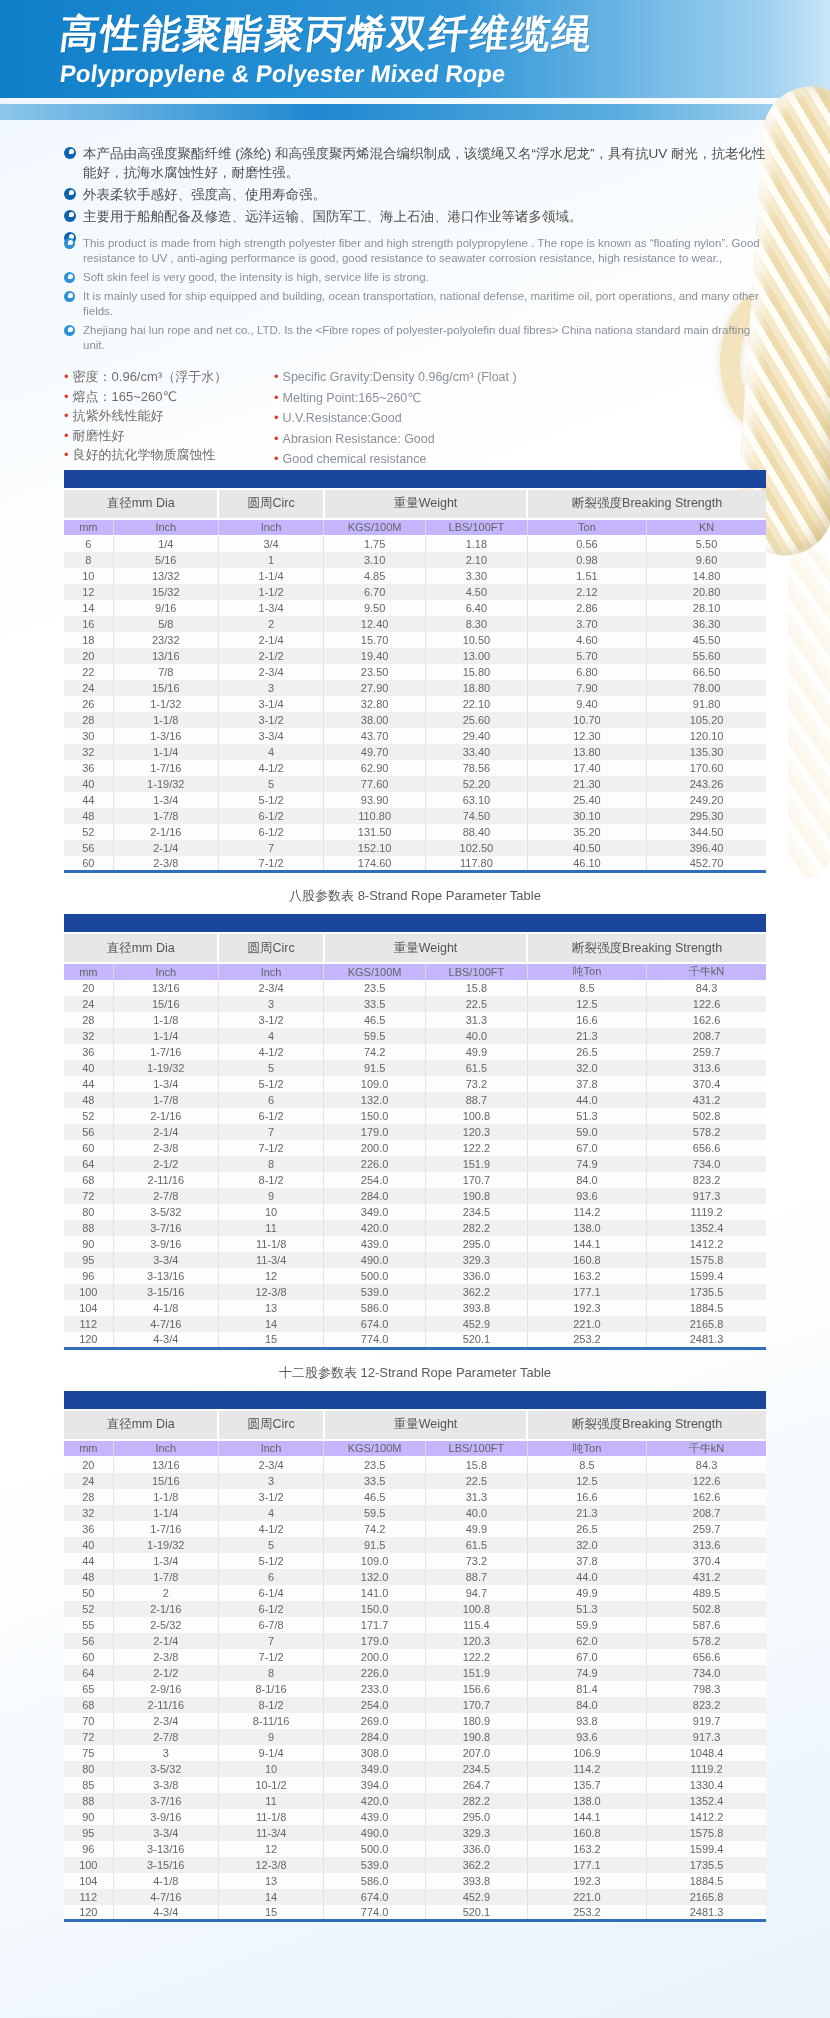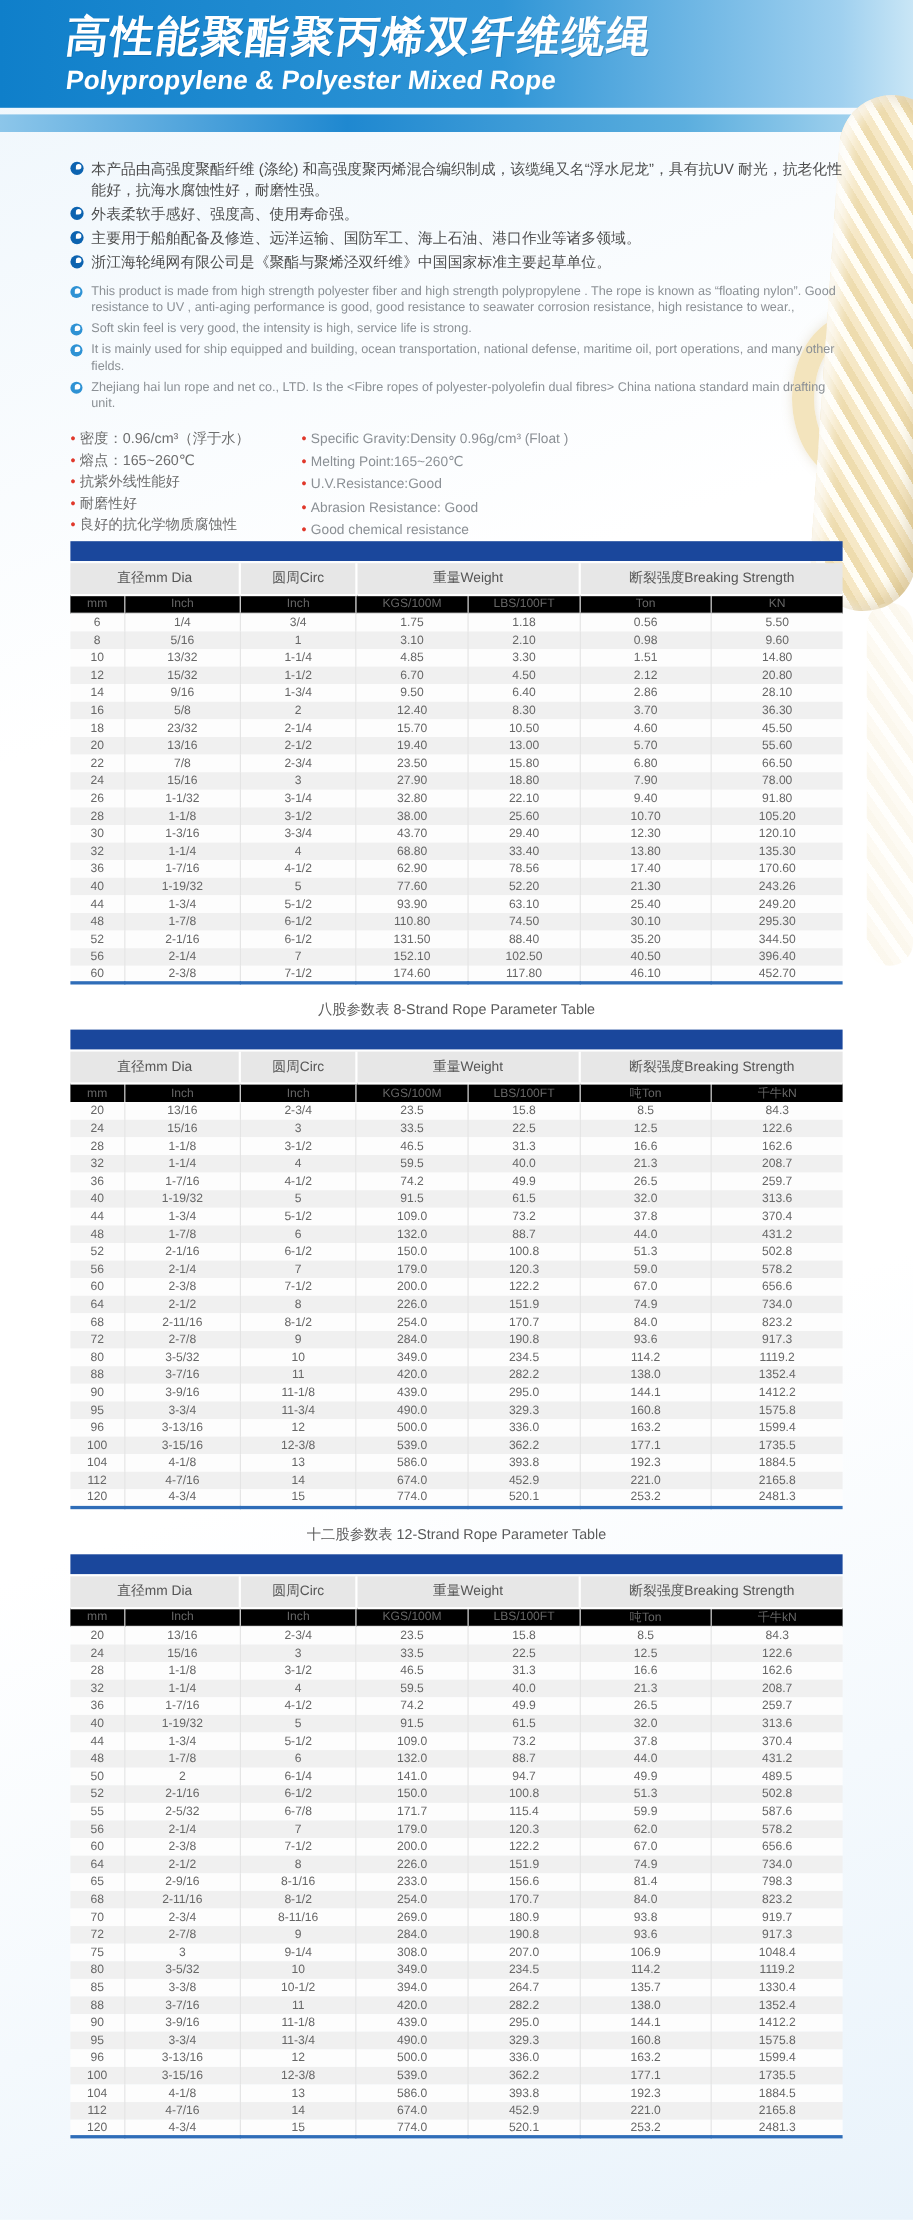--- a/index.html
+++ b/index.html
@@ -74,21 +74,21 @@
   .tbl-title { text-align:center; font-size:13px; color:#5a5a5a; margin:14px 0 9px; }
   .navy-bar { height:18px; background:#1a479c; margin-bottom:2px; }
   table.rope-table { width:100%; border-collapse:collapse; table-layout:fixed; border-bottom:3px solid #2f6db8; }
   .rope-table th, .rope-table td { text-align:center; font-weight:normal; }
   .rope-table th.group {
     height:29px; background:#e7e7e7; font-size:12.5px; color:#555;
     border-bottom:2px solid #fff; border-left:2px solid #fff;
   }
   .rope-table th.group:first-child { border-left:none; }
   .rope-table th.sub {
-    height:17px; background:#000000; font-size:11px; color:#666;
+    height:17px; background:#c4b5fd; font-size:11px; color:#666;
     border-left:1px solid #dcdcdc; border-bottom:1px solid #fff;
   }
   .rope-table th.sub:first-child { border-left:none; }
   .rope-table td { height:16px; font-size:11px; color:#666; border-left:1px solid #e3e3e3; }
   .rope-table td:first-child { border-left:none; }
   .rope-table tbody tr:nth-child(even) td { background:#f0f0f0; }
   .rope-table tbody tr:nth-child(odd) td { background:#fdfdfd; }
 </style>
 </head>
 <body>
@@ -103,21 +103,21 @@
   <span class="title-zh">高性能聚酯聚丙烯双纤维缆绳</span>
   <span class="title-en">Polypropylene &amp; Polyester Mixed Rope</span>
 </header>
 <div class="header-strip"></div>
 
 <div class="content">
   <ul class="zh-bullets">
     <li><span class="bullet-ico"></span><span>本产品由高强度聚酯纤维 (涤纶) 和高强度聚丙烯混合编织制成，该缆绳又名“浮水尼龙”，具有抗UV 耐光，抗老化性能好，抗海水腐蚀性好，耐磨性强。</span></li>
     <li><span class="bullet-ico"></span><span>外表柔软手感好、强度高、使用寿命强。</span></li>
     <li><span class="bullet-ico"></span><span>主要用于船舶配备及修造、远洋运输、国防军工、海上石油、港口作业等诸多领域。</span></li>
-    <li><span class="bullet-ico"></span><span>浙江海轮绳网有限公司是《聚酯与聚烯泾双纤维》中国国家标准主要起草单位。</span></li>
+    <li><span class="bullet-ico"></span></li>
   </ul>
   <ul class="en-bullets">
     <li><span class="bullet-ico"></span><span>This product is made from high strength polyester fiber and high strength polypropylene . The rope is known as “floating nylon”. Good resistance to UV , anti-aging performance is good, good resistance to seawater corrosion resistance, high resistance to wear.,</span></li>
     <li><span class="bullet-ico"></span><span>Soft skin feel is very good, the intensity is high, service life is strong.</span></li>
     <li><span class="bullet-ico"></span><span>It is mainly used for ship equipped and building, ocean transportation, national defense, maritime oil, port operations, and many other fields.</span></li>
     <li><span class="bullet-ico"></span><span>Zhejiang hai lun rope and net co., LTD. Is the &lt;Fibre ropes of polyester-polyolefin dual fibres&gt; China nationa standard main drafting unit.</span></li>
   </ul>
 
   <div class="props">
     <ul class="props-zh">
@@ -281,21 +281,21 @@
           <td>3-3/4</td>
           <td>43.70</td>
           <td>29.40</td>
           <td>12.30</td>
           <td>120.10</td>
         </tr>
         <tr>
           <td>32</td>
           <td>1-1/4</td>
           <td>4</td>
-          <td>68.80</td>
+          <td>49.70</td>
           <td>33.40</td>
           <td>13.80</td>
           <td>135.30</td>
         </tr>
         <tr>
           <td>36</td>
           <td>1-7/16</td>
           <td>4-1/2</td>
           <td>62.90</td>
           <td>78.56</td>

